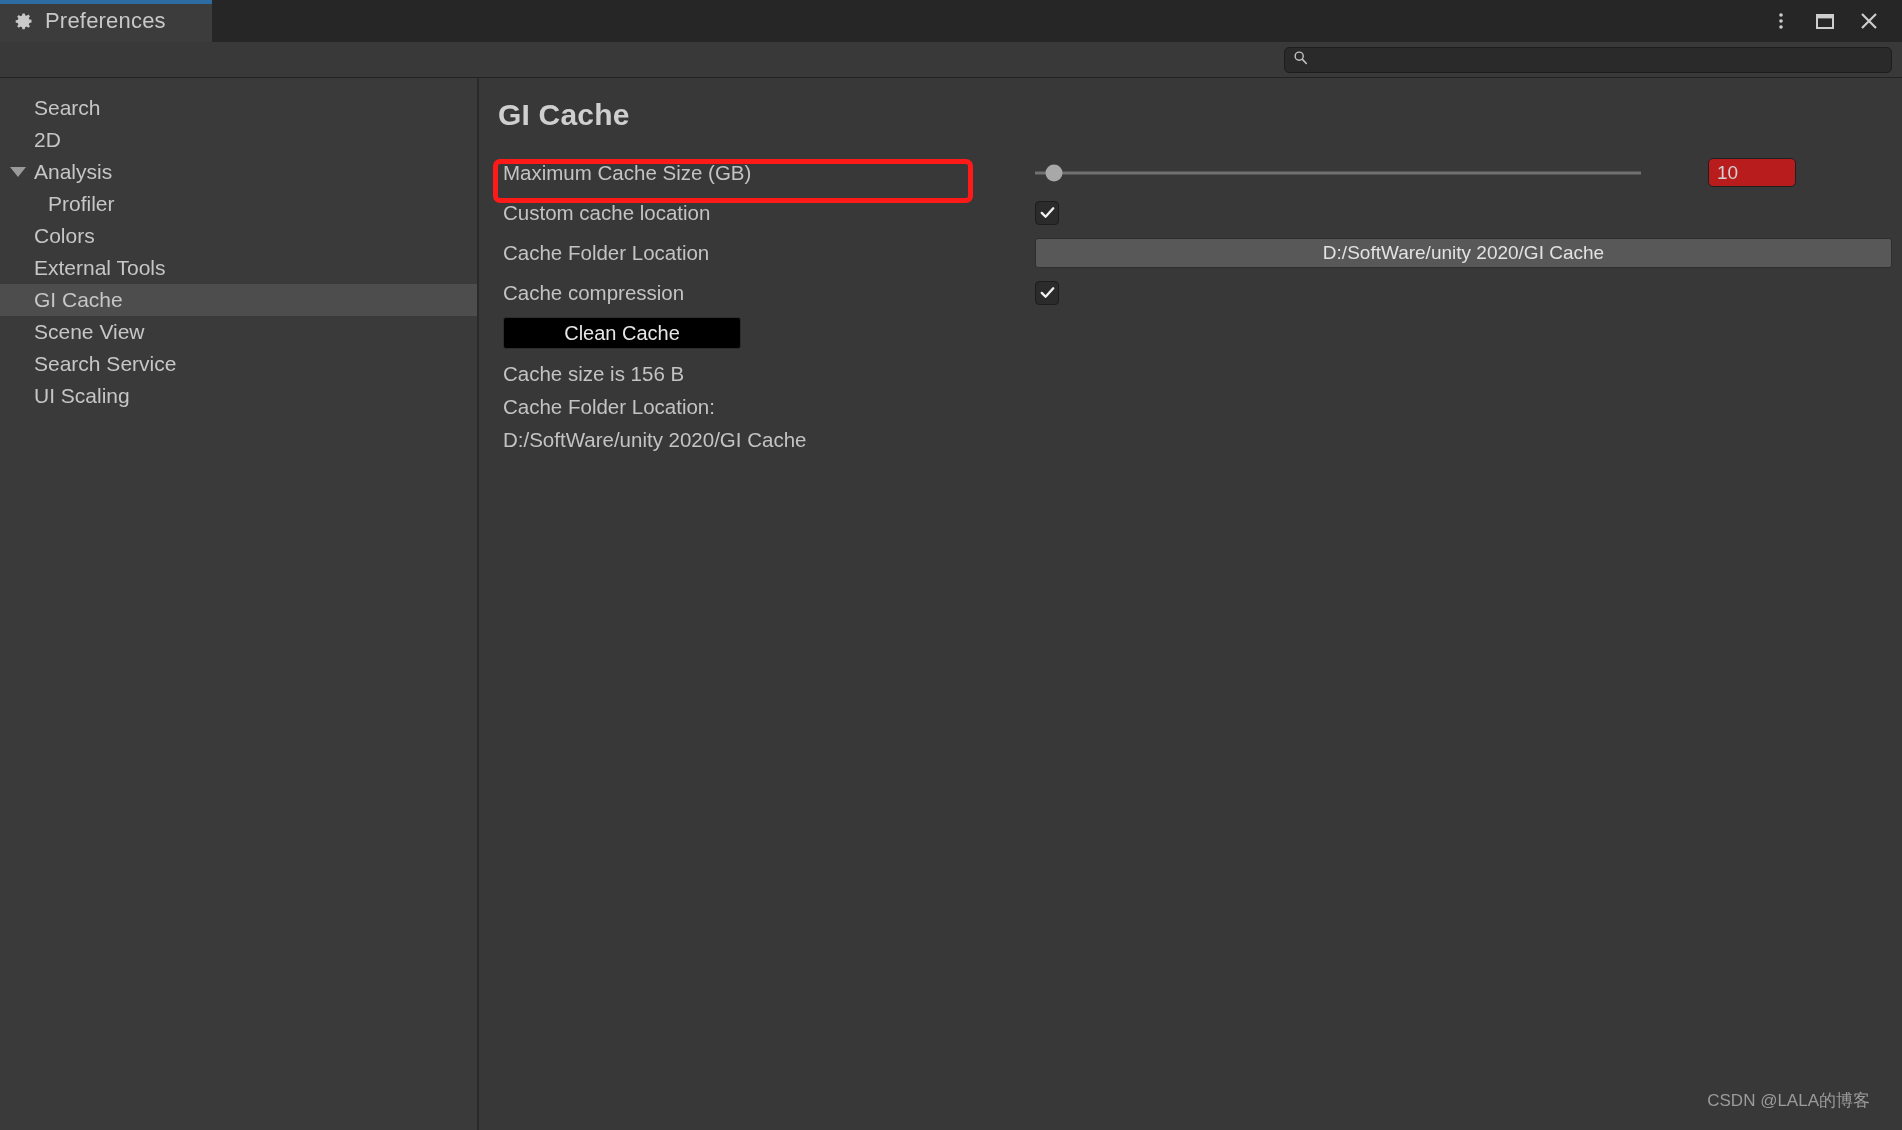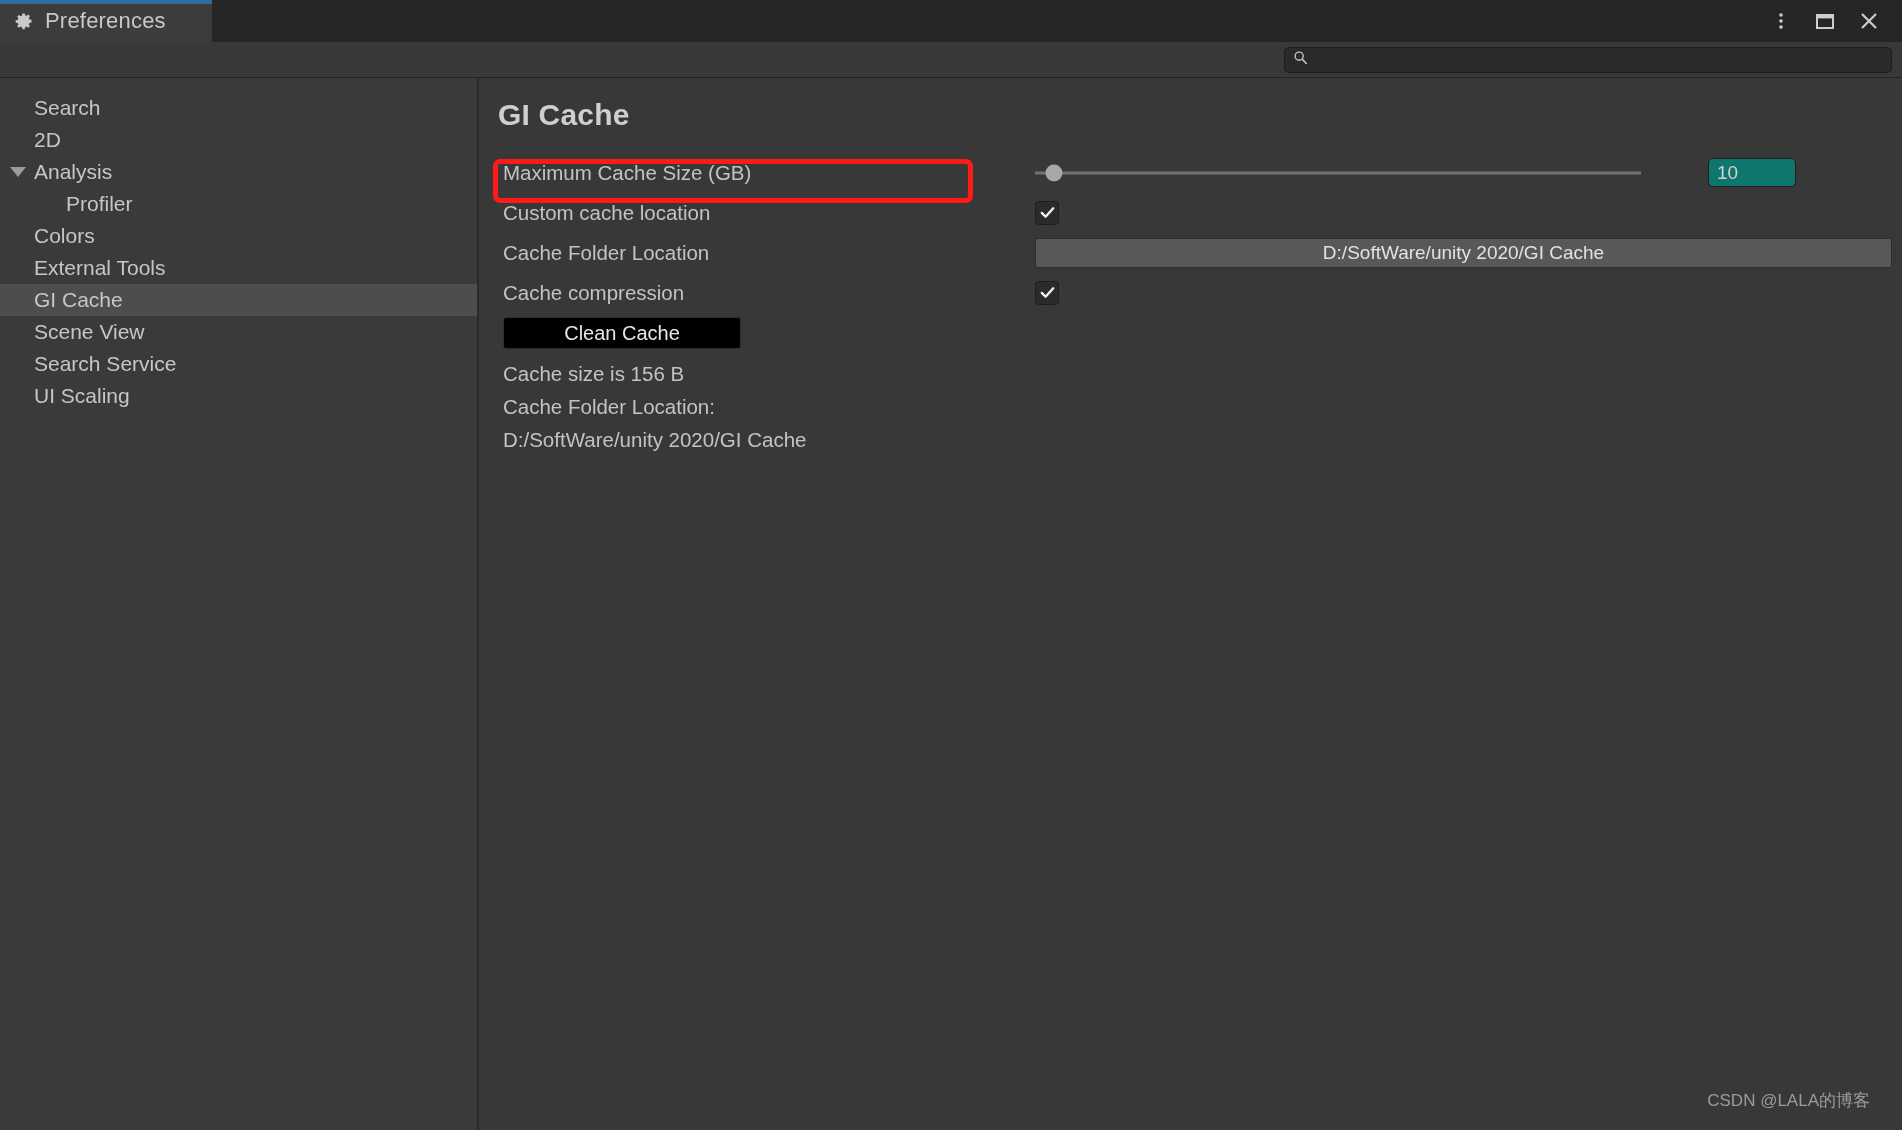--- a/index.html
+++ b/index.html
@@ -111,21 +111,21 @@
   .nav-item {
     position: relative;
     height: 32px;
     display: flex; align-items: center;
     color: #c6c6c6;
     font-size: 21px;
     cursor: default;
     padding-left: 34px;
     white-space: nowrap;
   }
-  .nav-item.child { padding-left: 66px; }
+  .nav-item.child { padding-left: 48px; }
   .nav-item.selected { background: #4d4d4d; }
   .nav-arrow {
     position: absolute;
     left: 10px; top: 50%;
     transform: translateY(-50%);
     width: 0; height: 0;
     border-left: 8px solid transparent;
     border-right: 8px solid transparent;
     border-top: 10px solid #9a9a9a;
   }
@@ -184,21 +184,21 @@
     top: 50%;
     transform: translate(-50%, -50%);
     width: 17px; height: 17px;
     border-radius: 50%;
     background: #a8a8a8;
     cursor: pointer;
   }
   .num-field {
     margin-left: 19px;
     width: 88px; height: 29px;
-    background: #0f766e;
+    background: #b91c1c;
     border: 1px solid #1f1f1f;
     border-radius: 5px;
     color: #d2d2d2;
     font-family: "Liberation Sans", sans-serif;
     font-size: 19px;
     padding: 0 8px;
     outline: none;
     flex: 0 0 auto;
   }
 

